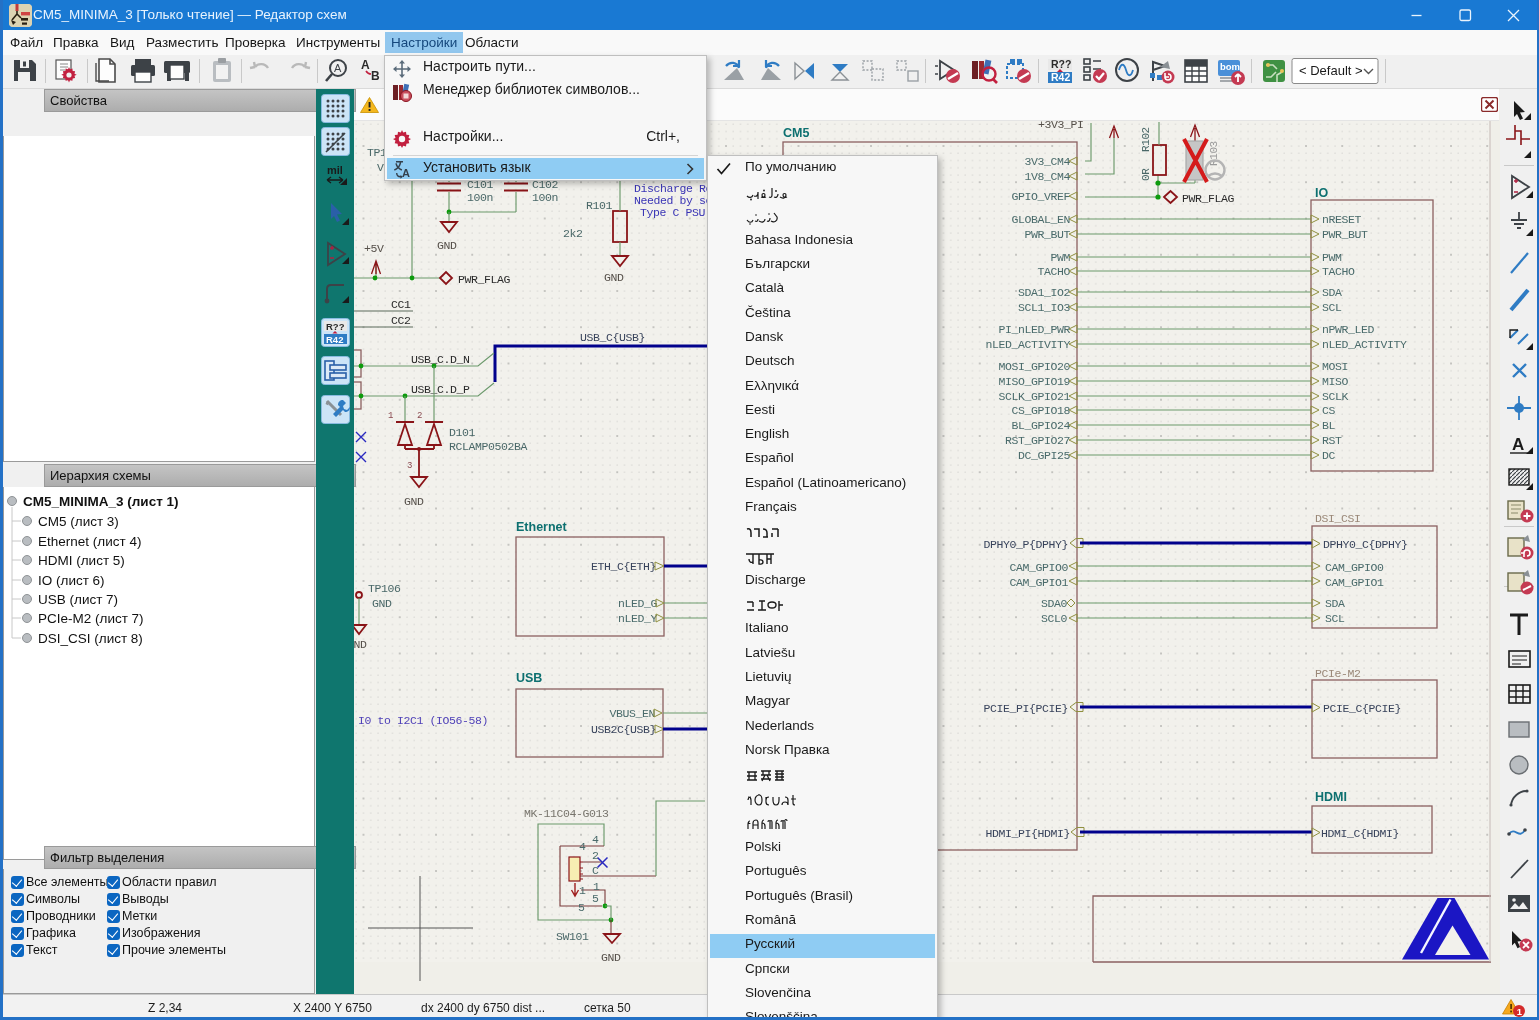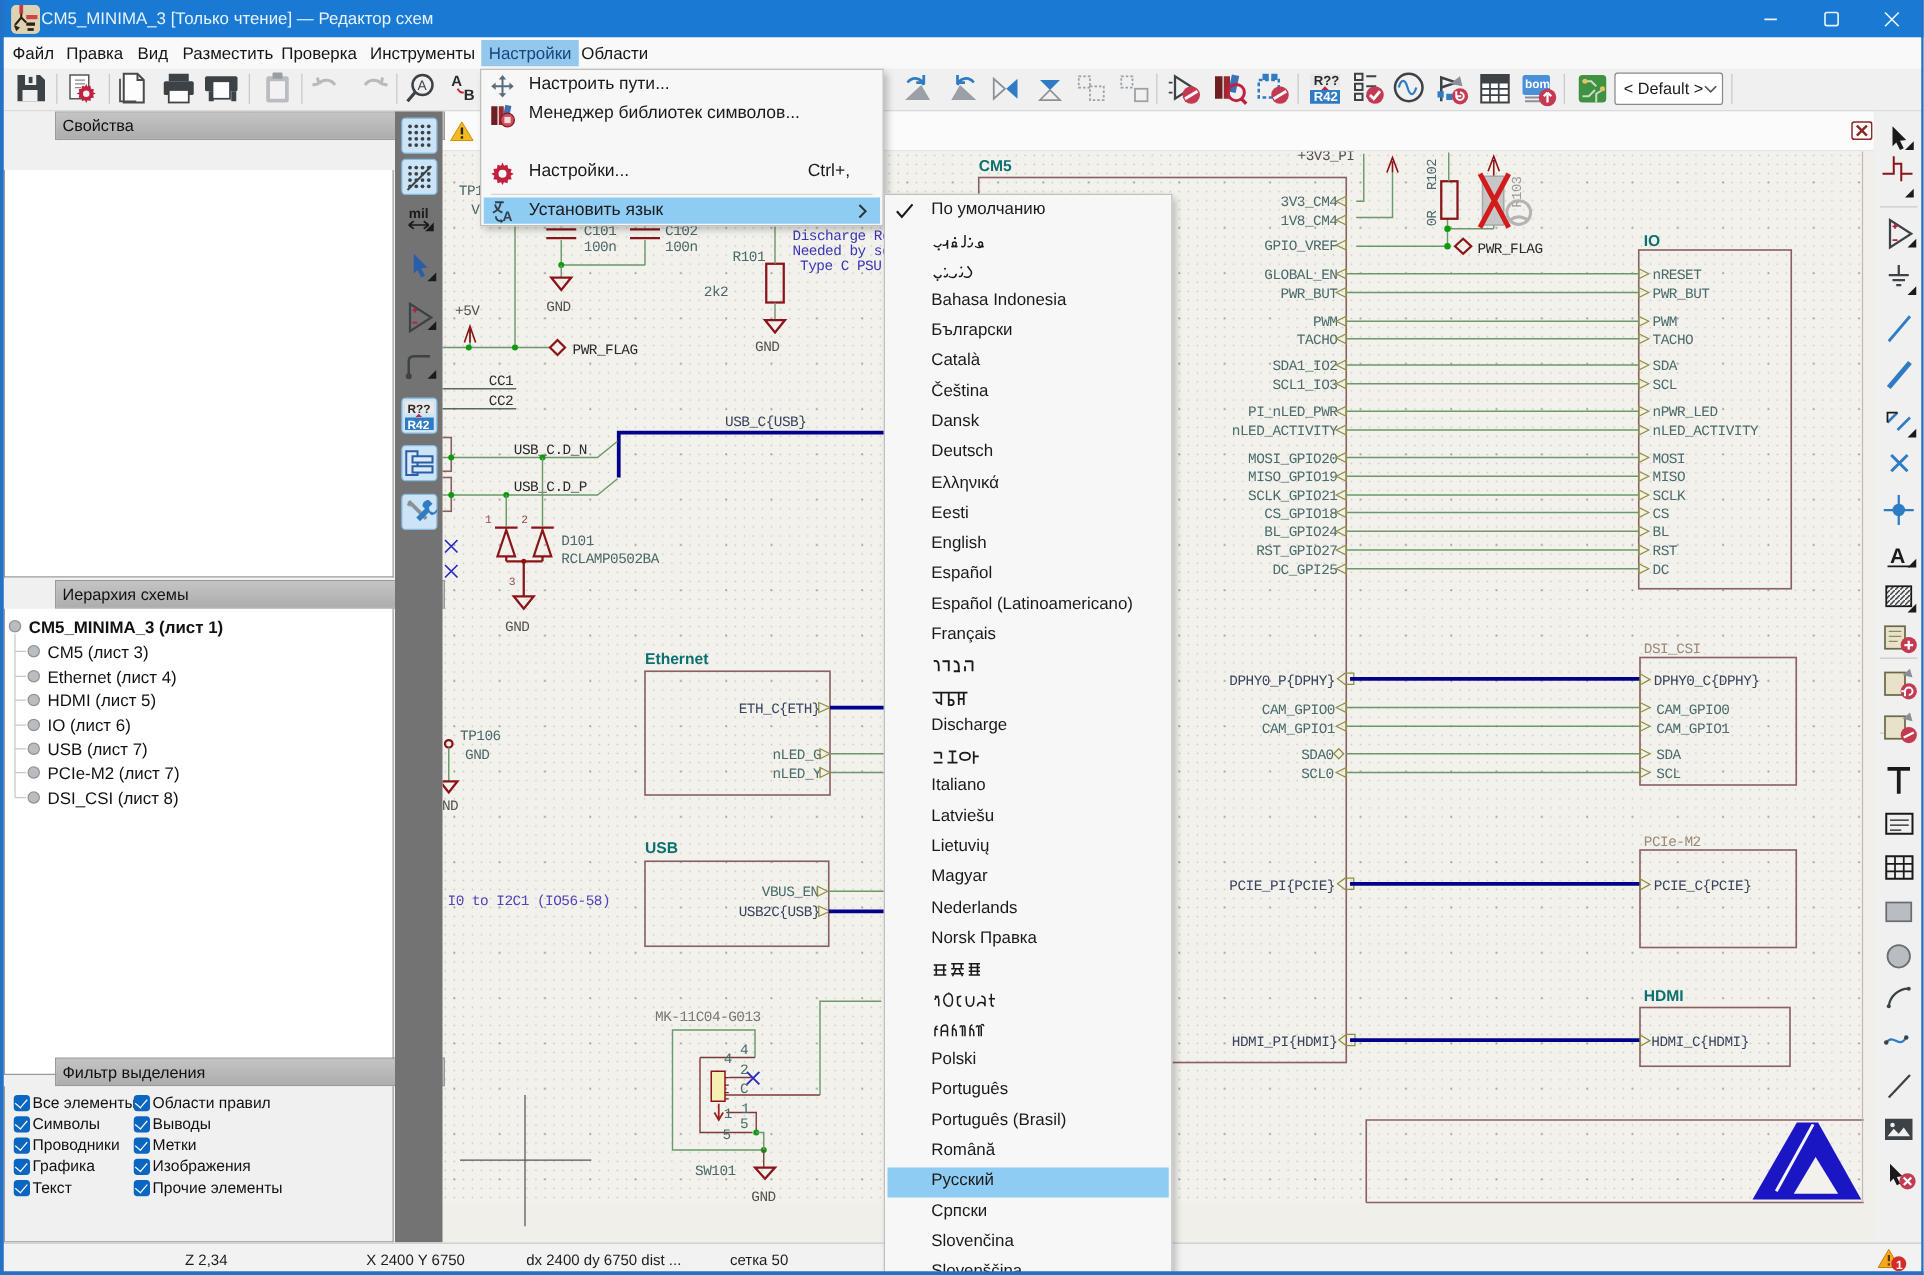--- a/index.html
+++ b/index.html
@@ -7,21 +7,21 @@
 .abs{position:absolute;}
 #titlebar{left:0;top:0;width:1539px;height:30px;background:#1979d3;}
 #titlebar .ttext{position:absolute;left:33px;top:7px;color:#e8f3fd;font-size:13.5px;}
 #appicon{position:absolute;left:21px;top:4px;width:23px;height:23px;background:#ddd3b2;border-radius:4px;}
 #menubar{left:0;top:30px;width:1539px;height:25px;background:#f9f9f9;font-size:13.5px;color:#161616;}
 .mi{position:absolute;top:2px;height:21px;line-height:21px;}
 #toolbar{left:0;top:55px;width:1539px;height:33px;background:#f0f0f0;border-bottom:1px solid #dadada;}
 #leftpanel{left:0;top:88px;width:316px;height:906px;background:#f0f0f0;}
 .phead{position:absolute;left:3px;width:312px;height:23px;background:linear-gradient(#c4c4c4,#adadad);border:1px solid #9a9a9a;box-sizing:border-box;color:#111;font-size:13px;line-height:21px;padding-left:5px;margin-left:41px;}
 .phead .x{position:absolute;right:7px;top:0px;font-size:16px;color:#111;font-weight:bold;}
-#ltoolbar{left:316px;top:88px;width:38px;height:906px;background:#737373;}
+#ltoolbar{left:316px;top:88px;width:38px;height:906px;background:#0f766e;}
 #rtoolbar{left:1500px;top:88px;width:39px;height:906px;background:#f0f0f0;}
 #statusbar{left:0;top:994px;width:1539px;height:26px;background:#f2f2f2;border-top:1px solid #c9c9c9;font-size:12px;color:#1c1c1c;}
 #statusbar span{position:absolute;top:6px;}
 #canvas{left:354px;top:88px;width:1146px;height:906px;background:#f2f1ec;}
 #infobar{left:354px;top:88px;width:1145px;height:32px;background:#fbfbfb;border-bottom:1px solid #e4e4e4;}
 
 #dmenu{left:384px;top:55px;width:323px;height:126px;background:#f7f7f7;border:1px solid #bfbfbf;box-shadow:3px 3px 6px rgba(0,0,0,.25);box-sizing:border-box;z-index:30;}
 .dmi{position:absolute;left:2px;width:317px;height:23px;font-size:14px;color:#1a1a1a;}
 .dmi .txt{position:absolute;left:36px;top:1px;}
 #smenu{left:707px;top:155px;width:231px;height:865px;background:#f7f7f7;border:1px solid #bfbfbf;box-shadow:3px 3px 6px rgba(0,0,0,.25);box-sizing:border-box;z-index:31;}

